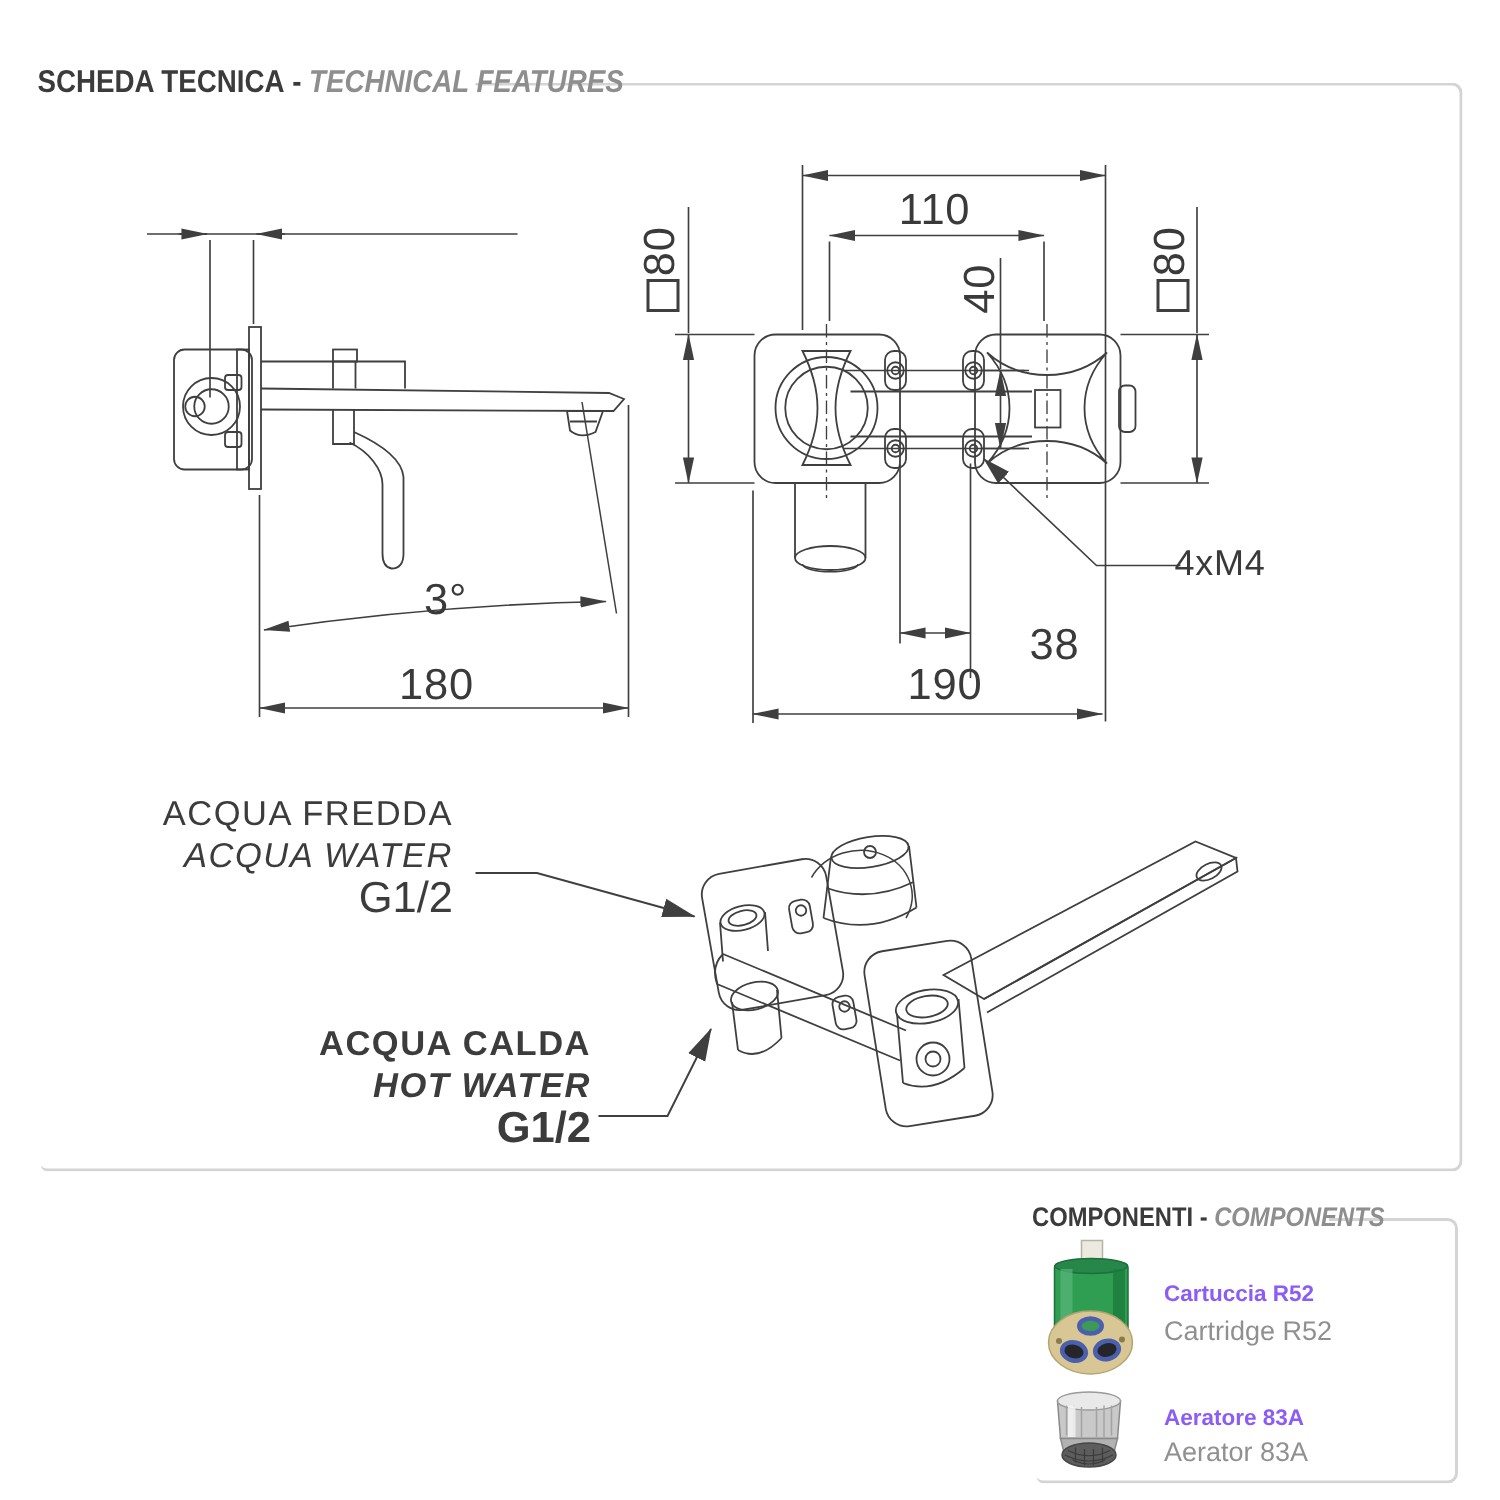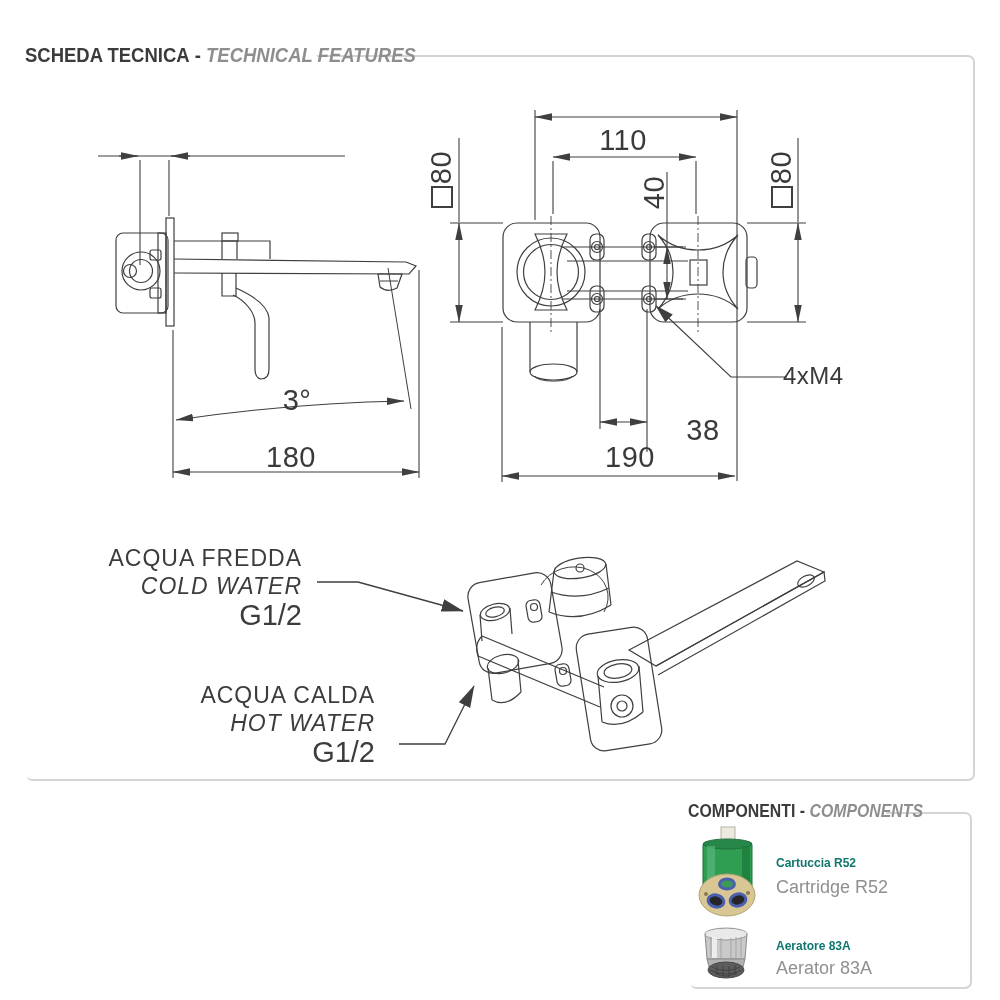--- a/index.html
+++ b/index.html
@@ -22,21 +22,21 @@
   .dim{position:absolute;font-size:29px;line-height:1;color:#3a3a3a;letter-spacing:.5px;text-align:center;}
   .dim.small{font-size:24px;}
   .rot{transform:rotate(-90deg);transform-origin:center center;}
   .sq-sym{position:absolute;width:18px;height:18px;border:2px solid #3f3f3f;background:#fff;}
   
   .conn{position:absolute;text-align:right;color:#3c3c3c;}
   .conn .l1{font-size:23px;letter-spacing:1px;line-height:28px;}
   .conn .l2{font-size:23px;font-style:italic;letter-spacing:1px;line-height:28px;}
   .conn .l3{font-size:29px;line-height:30px;}
   
-  .comp-item-name{position:absolute;font-size:12px;font-weight:700;color:#0f766e;line-height:22px;}
+  .comp-item-name{position:absolute;font-size:15px;font-weight:700;color:#8b5cf6;line-height:22px;}
   .comp-item-sub{position:absolute;font-size:18px;color:#909090;line-height:22px;text-align:right;}
   .comp-img{position:absolute;}
   svg{display:block;}
   #drawing{position:absolute;left:0;top:0;}
 </style>
 </head>
 <body>
 
 <div id="page">
 
@@ -220,26 +220,26 @@
   <div class="dim" style="left:573px;top:126px;width:100px;">110</div>
   <div class="dim rot" style="left:634px;top:178px;width:40px;">40</div>
   <div class="dim rot" style="left:421px;top:153px;width:40px;">80</div>
   <div class="sq-sym" style="left:431px;top:186px;"></div>
   <div class="dim rot" style="left:761px;top:153px;width:40px;">80</div>
   <div class="sq-sym" style="left:771px;top:186px;"></div>
   <div class="dim small" style="left:783px;top:364px;width:90px;text-align:left;">4xM4</div>
   <div class="dim" style="left:668px;top:380px;width:70px;margin-top:36px;">38</div>
   <div class="dim" style="left:580px;top:443px;width:100px;">190</div>
 
-  <div class="conn" style="left:100px;top:528px;width:202px;margin-top:16px;">
+  <div class="conn" style="left:100px;top:528px;width:202px;">
     <div class="l1">ACQUA FREDDA</div>
-    <div class="l2">COLD WATER</div>
+    <div class="l2">ACQUA WATER</div>
     <div class="l3">G1/2</div>
   </div>
-  <div class="conn" style="left:173px;top:681px;width:202px;">
+  <div class="conn" style="left:192px;top:681px;width:202px;font-weight:bold;">
     <div class="l1">ACQUA CALDA</div>
     <div class="l2">HOT WATER</div>
     <div class="l3">G1/2</div>
   </div>
 
   <div class="comp-img" style="left:696px;top:825px;">
     <svg width="62" height="94" viewBox="0 0 62 94">
       <rect x="25" y="2" width="14" height="17" fill="#eceade" stroke="#b5b2a8" stroke-width="1"></rect>
       <rect x="7" y="17" width="49" height="50" rx="3" fill="#2f9e53" stroke="#1d6f3a" stroke-width="1"></rect>
       <ellipse cx="31.5" cy="19" rx="24" ry="5" fill="#27874a" stroke="#1d6f3a" stroke-width="1"></ellipse>

